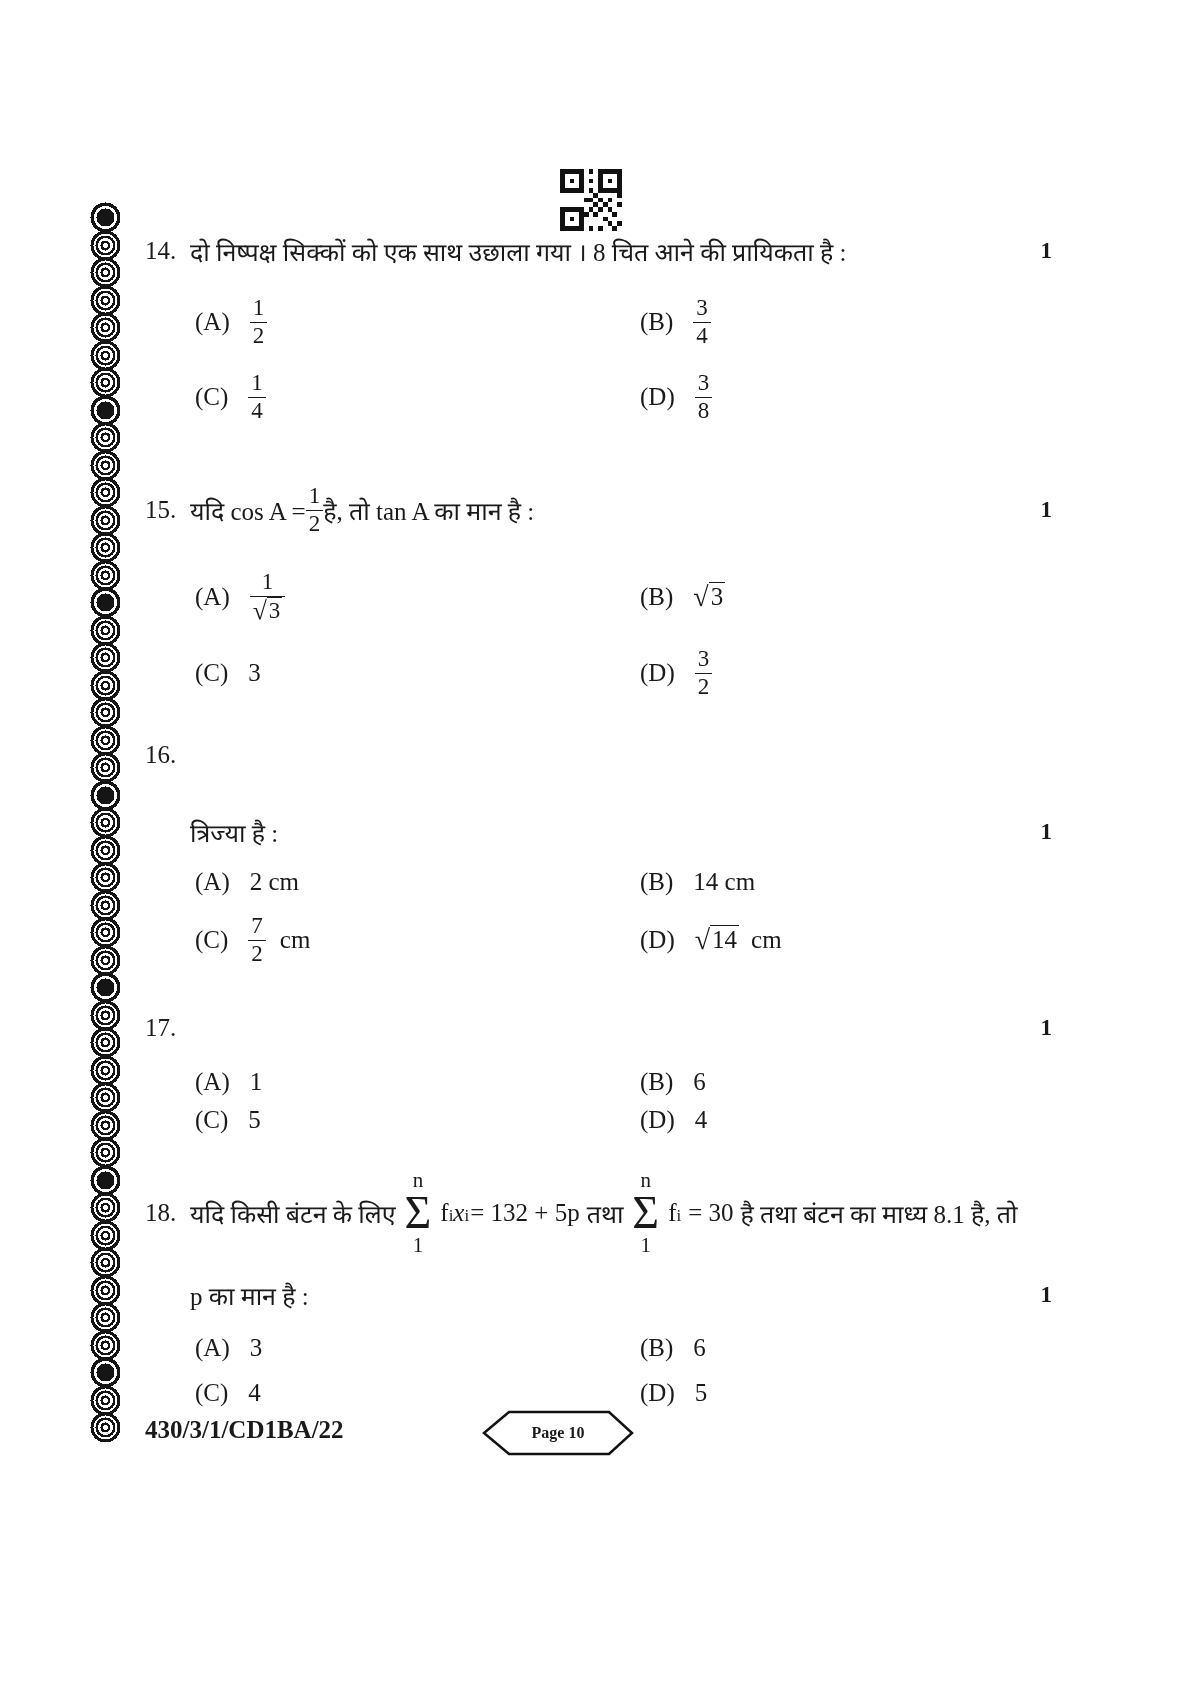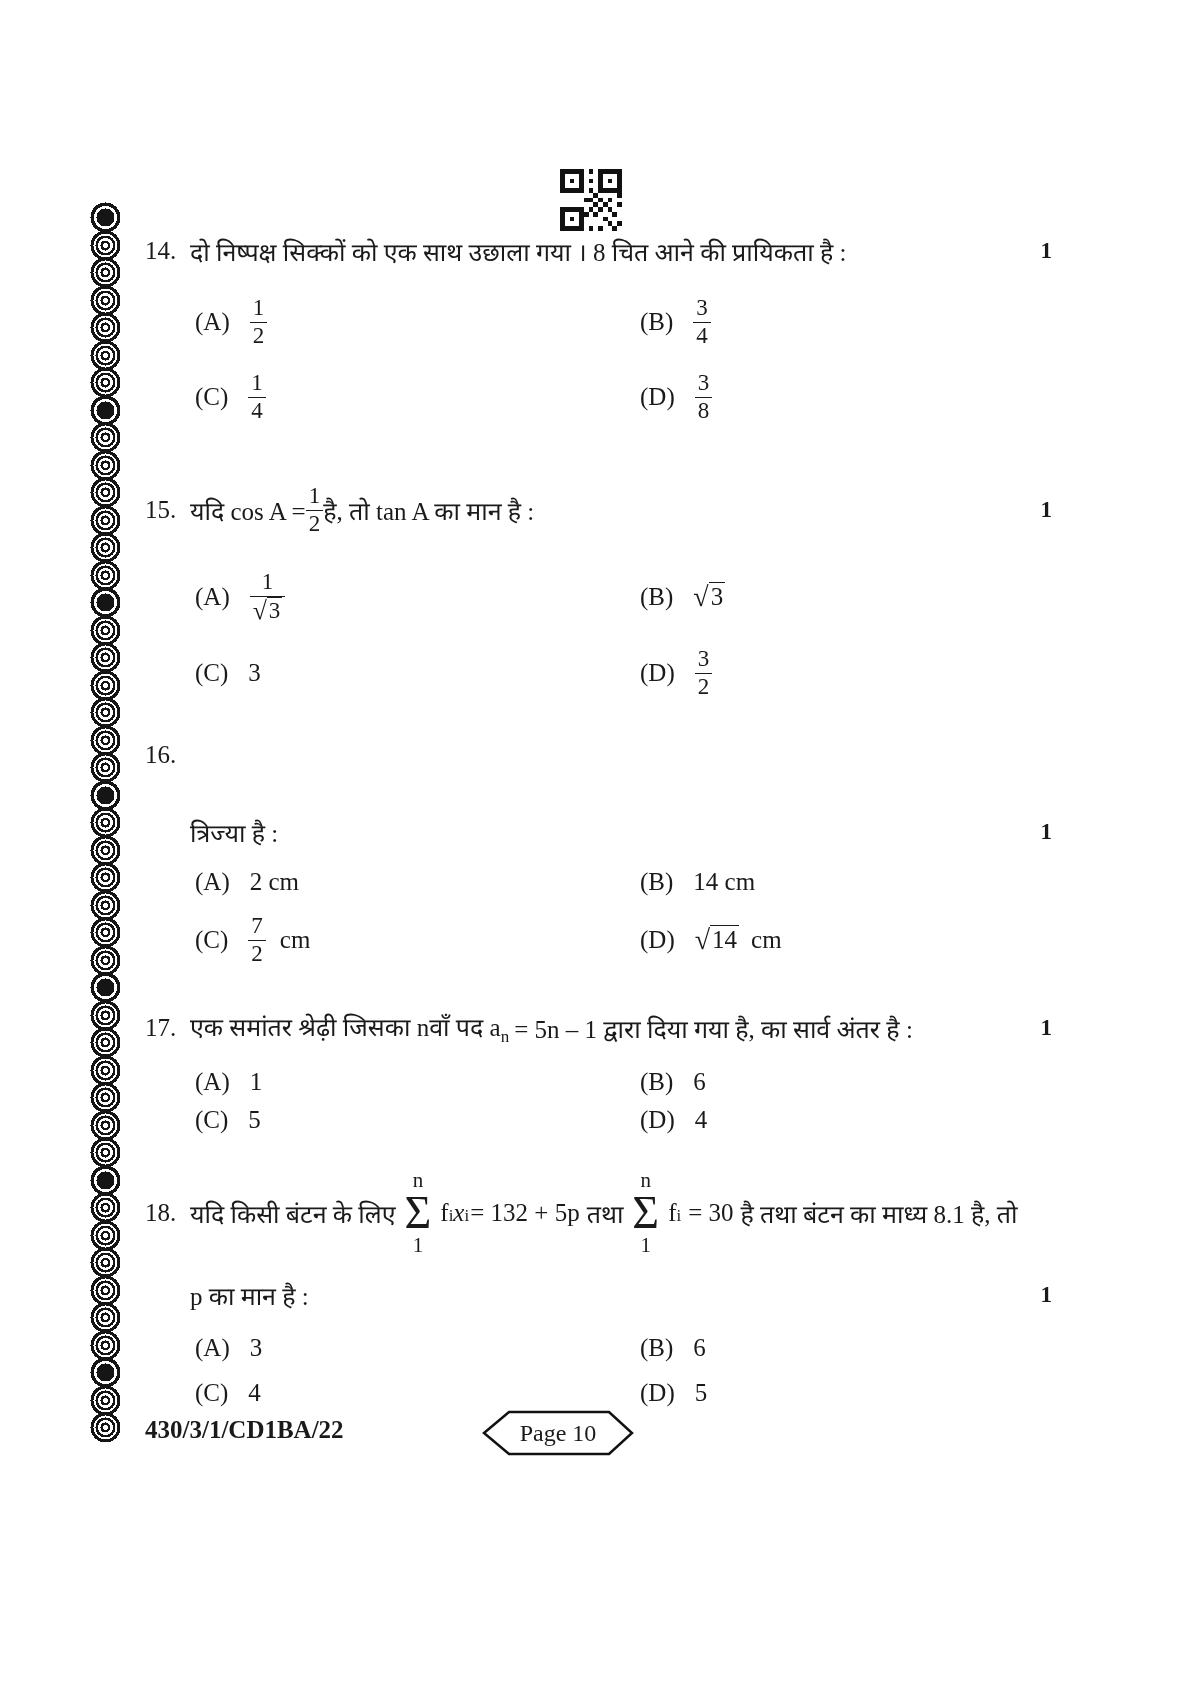--- a/index.html
+++ b/index.html
@@ -41,21 +41,21 @@
   .sqrt .rad{border-top:1.7px solid #1a1a1a;padding:0 2px;}
   sub{font-size:0.68em;}
   i{font-family:"Liberation Serif","DejaVu Serif",serif;}
   .sigma{display:inline-flex;flex-direction:column;align-items:center;line-height:1;font-size:21px;margin:0 2px;}
   .sigma .ssym{font-size:46px;line-height:0.95;}
   .expr{display:inline-flex;align-items:baseline;}
   
   .footer-code{position:absolute;left:145px;top:1416px;font-size:25px;font-weight:bold;}
   .hexwrap{position:absolute;left:482px;top:1409px;width:152px;height:48px;}
   .hexwrap svg{position:absolute;left:0;top:0;}
-  .hexlabel{position:absolute;left:0;top:0;width:152px;height:48px;display:flex;align-items:center;justify-content:center;font-size:24px;font-weight:normal;}
+  .hexlabel{position:absolute;left:0;top:0;width:152px;height:48px;display:flex;align-items:center;justify-content:center;font-size:16px;font-weight:bold;}
 </style>
 </head>
 <body>
 
 <div class="page">
 
   <div class="bindcol">
       <div class="ring filled"></div>
       <div class="ring"></div>
       <div class="ring"></div>
@@ -254,24 +254,20 @@
       <span class="sqrt">
           <span class="sign">√</span>
           <span class="rad">14</span>
         </span>
       <span style="margin-left:-8px;">cm</span>
     </div>
   </div>
 
   <div class="line" style="top:1008px">
     <span class="qnum">17.</span>
-    <span class="qtext row" style="gap:5px;">
-      <span><span>एक समांतर श्रेढ़ी जिसका nवाँ पद a</span><sub>n</sub></span>
-      <span>= 5n – 1 द्वारा दिया गया है, का सार्व अंतर है :</span>
-    </span>
     <span class="marks">1</span>
   </div>
   <div class="orow" style="top:1042px">
     <div class="ocell c1">
       <span>(A)</span>
       <span>1</span>
     </div>
     <div class="ocell c2">
       <span>(B)</span>
       <span>6</span>

